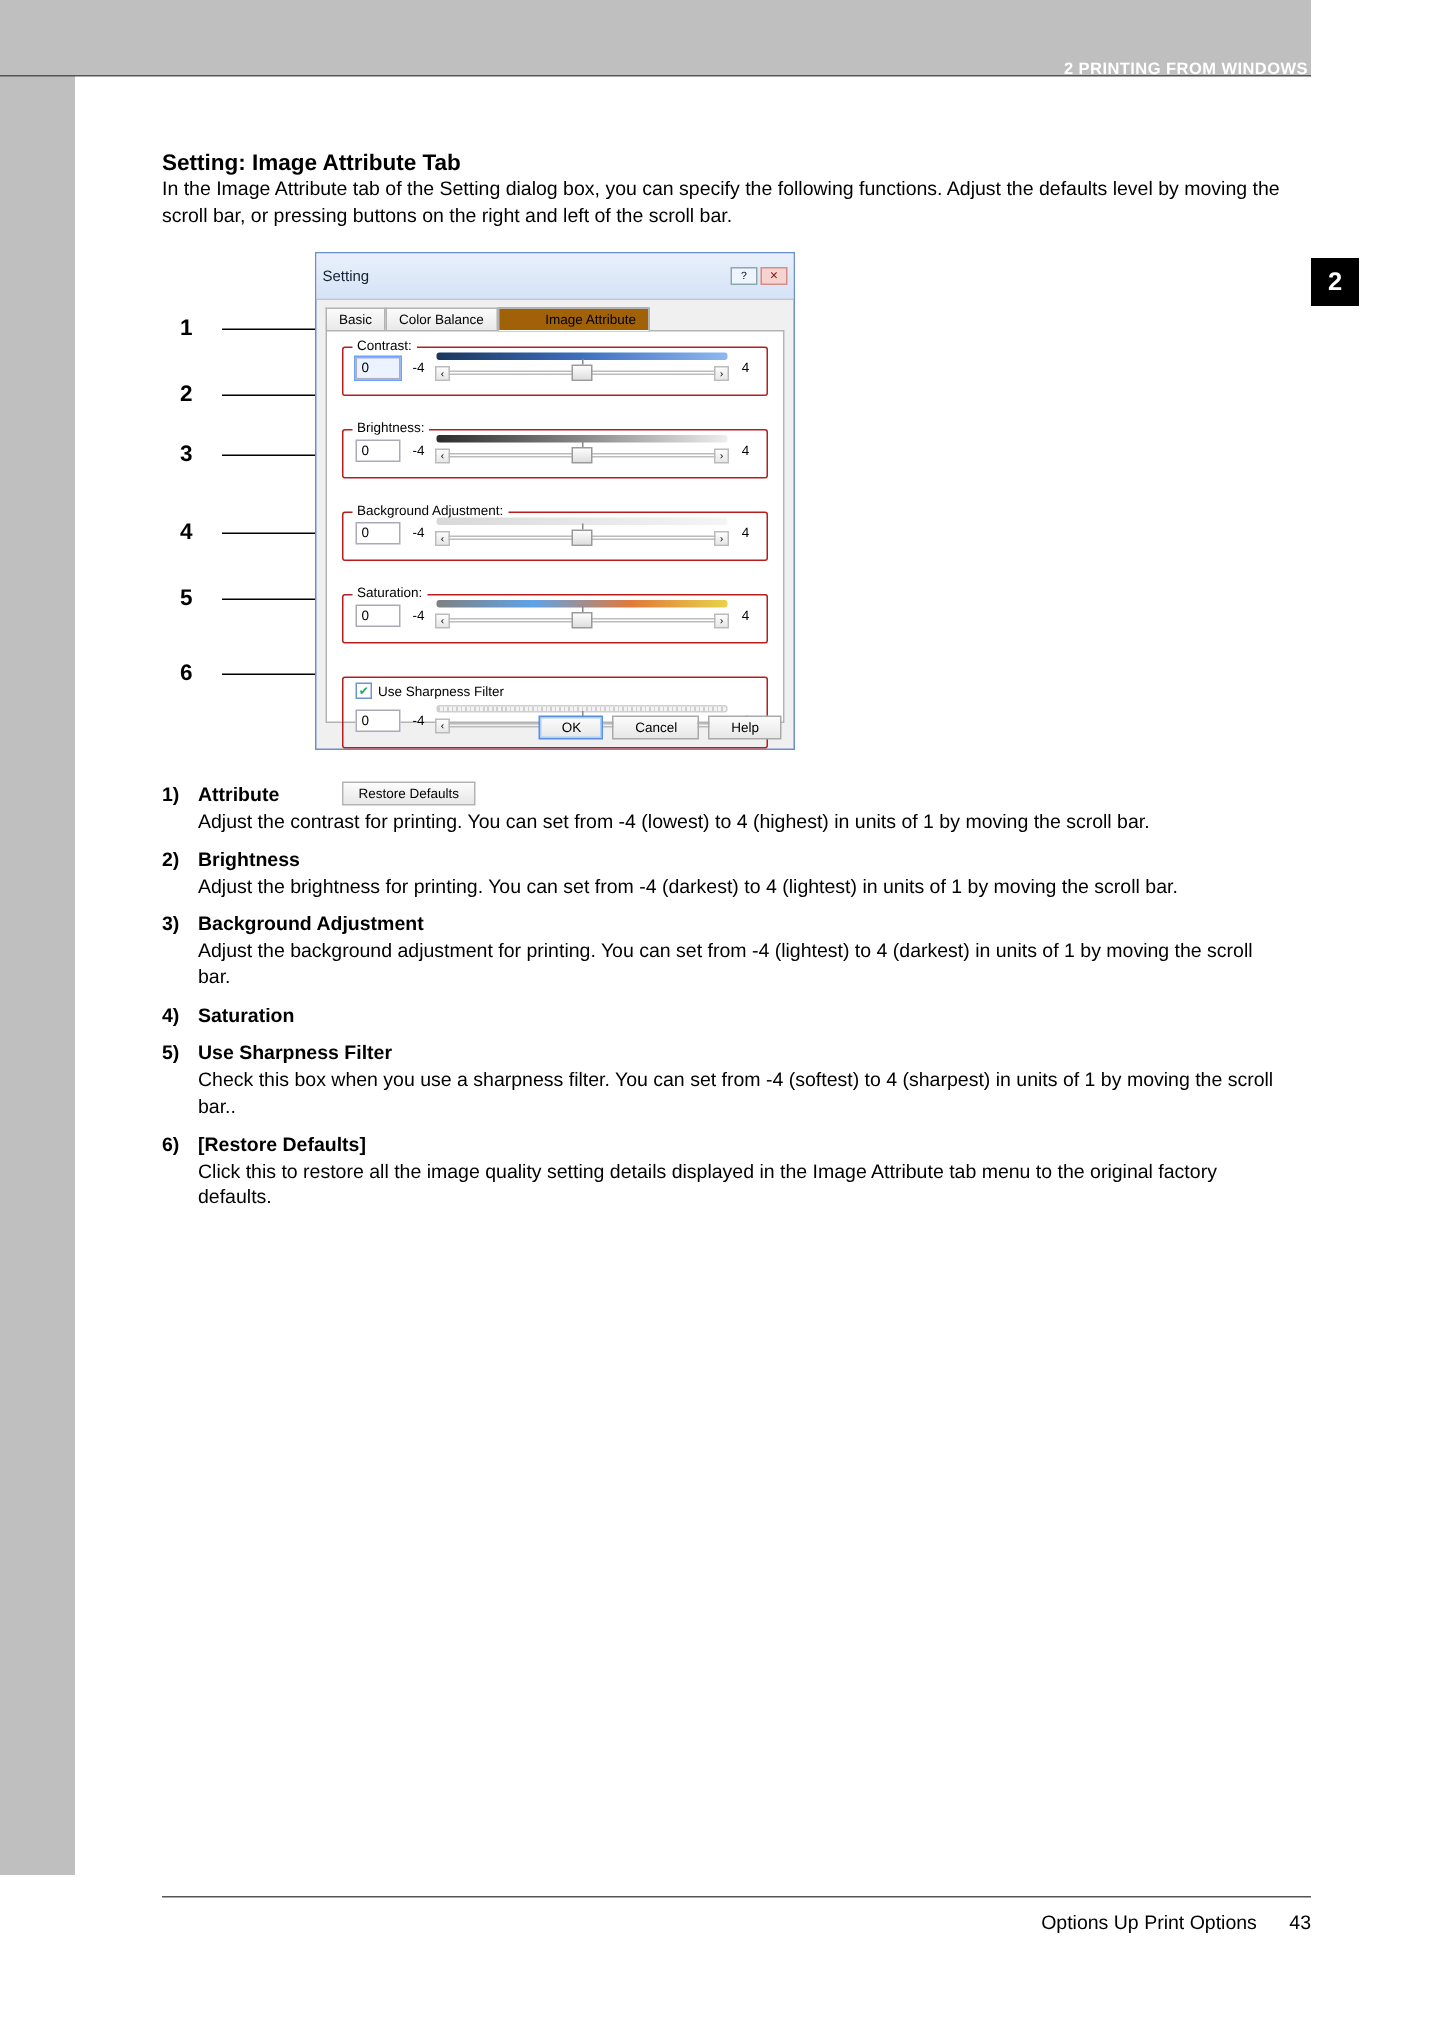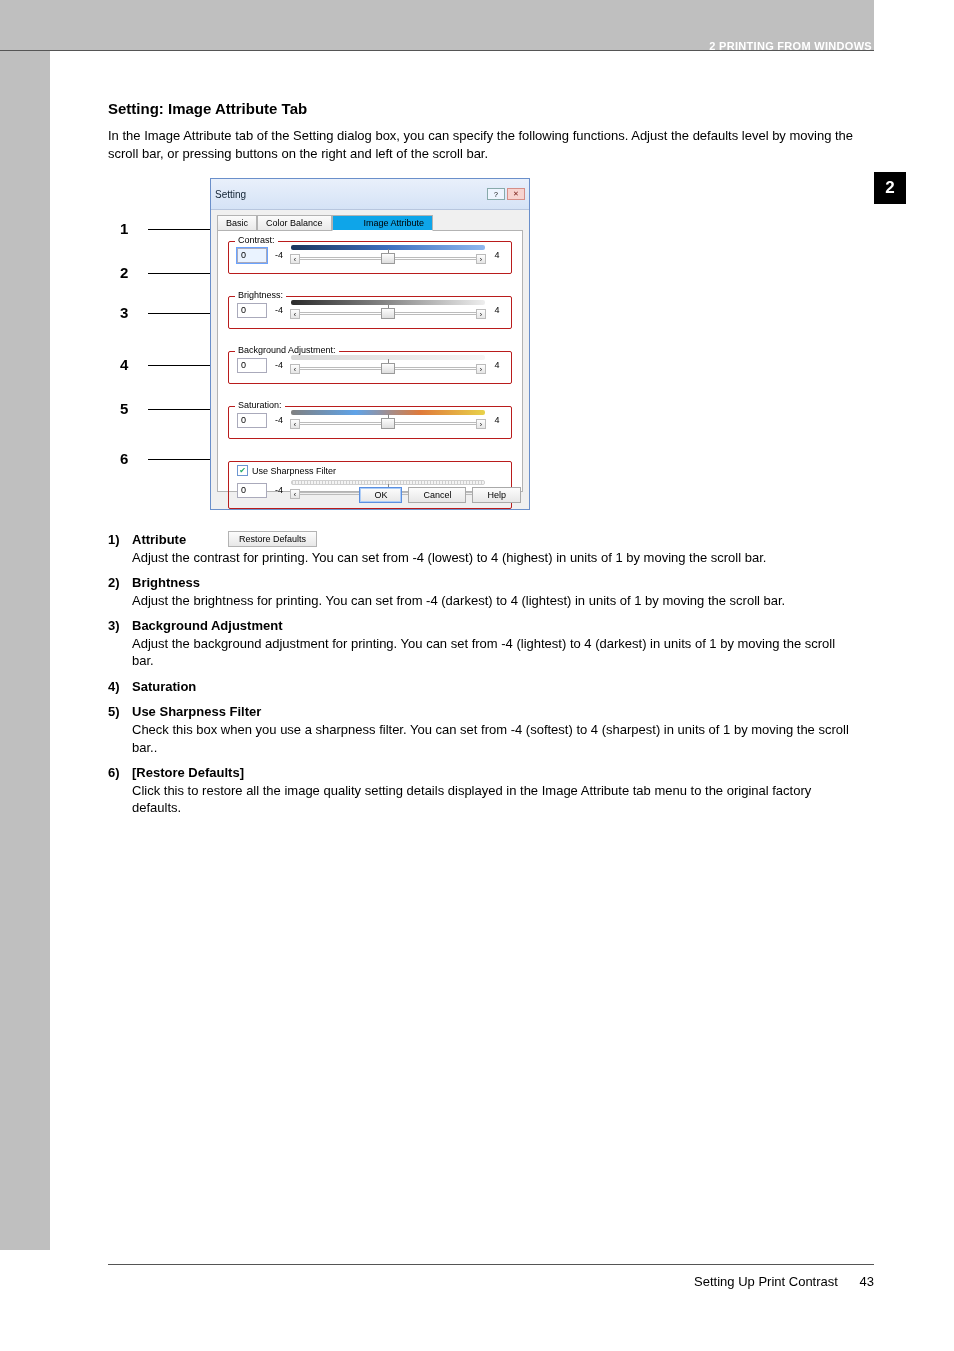--- a/index.html
+++ b/index.html
@@ -9,40 +9,40 @@
   .top-gray { position: absolute; left: 0; top: 0; width: 874px; height: 50px; background: #bfbfbf; }
   .left-gray { position: absolute; left: 0; top: 0; width: 50px; height: 1250px; background: #bfbfbf; }
   .header-line { position: absolute; left: 0; top: 50px; width: 874px; height: 1px; background: #555; }
 
   .header-label { position: absolute; right: 82px; top: 15px; color: #fff; font-size: 11px; font-weight: bold; letter-spacing: 0.3px; margin-top: 25px; }
 
   .chapter-tab { position: absolute; right: 48px; top: 172px; width: 32px; height: 32px; background: #000; color: #fff; font-weight: bold; font-size: 17px; display: flex; align-items: center; justify-content: center; }
 
   .content { position: absolute; left: 108px; top: 100px; width: 748px; }
 
-  h2.section-title { font-size: 15px; font-weight: bold; margin-bottom: 10px; }
+  h2.section-title { font-size: 15px; font-weight: bold; }
   p.intro { font-size: 13px; line-height: 1.35; margin-bottom: 16px; }
 
   
   .dialog-wrap { position: relative; width: 380px; height: 335px; margin-left: 12px; margin-bottom: 18px; }
   .callouts { position: absolute; left: 0; top: 0; width: 90px; height: 100%; }
   .callout { position: absolute; left: 0; font-weight: bold; font-size: 15px; width: 90px; }
   .callout .num { display: inline-block; width: 14px; }
   .callout .line { display: inline-block; height: 1px; background: #000; vertical-align: middle; position: absolute; top: 50%; }
 
   .dialog { position: absolute; left: 90px; top: 0; width: 320px; height: 332px; border: 1px solid #6a8fca; background: #f0f0f0; font-size: 9px; font-family: "Segoe UI", Tahoma, sans-serif; }
   .dlg-titlebar { height: 20px; background: linear-gradient(#e9f0fb,#d5e3f6); border-bottom: 1px solid #b7c6de; padding: 15px 4px; display: flex; align-items: center; justify-content: space-between; }
   .dlg-titlebar .title { font-size: 10px; color: #123; }
   .dlg-titlebar .winbtns { display: flex; gap: 2px; }
   .winbtn { width: 18px; height: 12px; border: 1px solid #8aa; background: #eef5ff; font-size: 7px; display:flex; align-items:center; justify-content:center; }
   .winbtn.close { background: #f7d3cf; border-color:#d58e87; color:#7a201a; }
 
   .dlg-tabs { display: flex; padding: 4px 6px 0 6px; gap: 0; }
   .dlg-tab { border: 1px solid #b3b3b3; border-bottom: none; background: linear-gradient(#fbfbfb,#e8e8e8); padding: 2px 8px; font-size: 9px; position: relative; top: 1px; }
-  .dlg-tab.active { background: #0ea5e9; border-bottom: 1px solid #fff; z-index: 2; padding-left: 31px; }
+  .dlg-tab.active { background: #a16207; border-bottom: 1px solid #fff; z-index: 2; padding-left: 31px; }
   .dlg-panel { margin: 0 6px 6px 6px; border: 1px solid #b3b3b3; background: #fff; height: 262px; padding: 10px 10px 6px 10px; position: relative; }
 
   .fieldset { border: 1px solid #b91c1c; border-radius: 2px; padding: 3px 8px 8px 8px; margin-bottom: 22px; position: relative; }
   .fieldset .legend { position: absolute; top: -7px; left: 6px; background: #fff; padding: 0 3px; font-size: 9px; }
   .row { display: flex; align-items: center; gap: 6px; }
   .numbox { width: 30px; height: 15px; border: 1px solid #aab; background: #fff; font-size: 9px; padding-left: 3px; line-height: 13px; }
   .numbox.focus { outline: 1px solid #6aa3ff; background: #eaf3ff; }
   .rangelbl { font-size: 9px; width: 12px; text-align: center; }
   .slider { flex: 1; height: 14px; position: relative; }
   .slider-track { position: absolute; left:0; right:0; top: 6px; height: 3px; border: 1px solid #bcbcbc; border-radius: 2px; }
@@ -266,16 +266,16 @@
       </div>
       <div class="desc-item">
         <div class="desc-num">6)</div>
         <div class="desc-body"><span class="desc-title">[Restore Defaults]</span><br><span>Click this to restore all the image quality setting details displayed in the Image Attribute tab menu to the original factory defaults.</span></div>
       </div>
     </div>
   </div>
 
   <div class="footer-line"></div>
   <div class="footer-text">
-    <span>Setting Up Print Contrast</span>
+    <span>Options Up Print Options</span>
     <span class="pn">43</span>
   </div>
 </div>
 
 </body></html>

